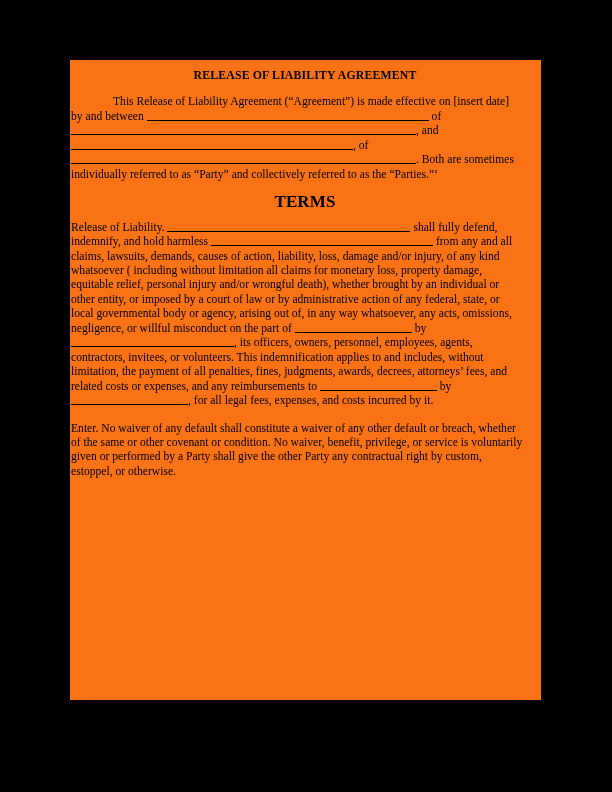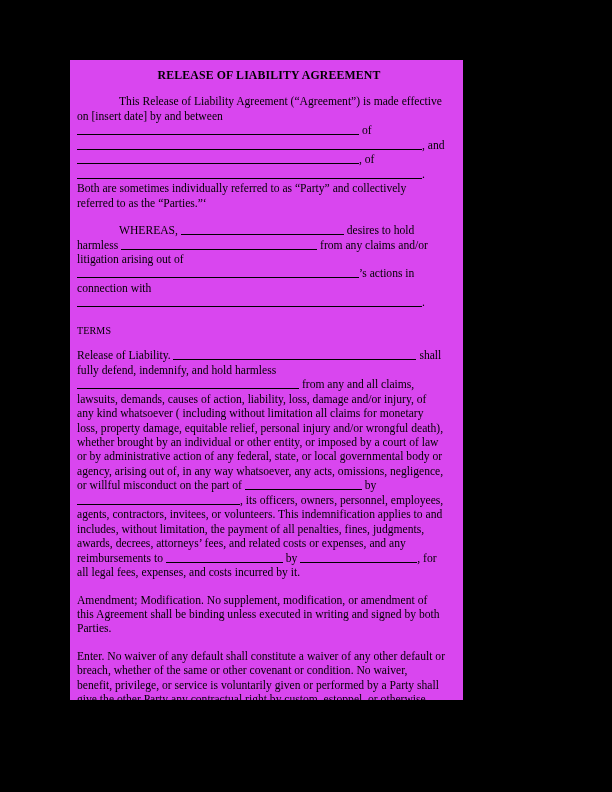--- a/index.html
+++ b/index.html
@@ -10,43 +10,44 @@
     width: 612px;
     height: 792px;
     background: #000000;
     font-family: "Liberation Serif", "DejaVu Serif", serif;
     overflow: hidden;
   }
   .page {
     position: absolute;
     left: 70px;
     top: 60px;
-    width: 393px;
+    width: 471px;
     height: 640px;
-    background: #d946ef;
+    background: #f97316;
     box-sizing: border-box;
-    padding: 8px 2px 0 7px;
+    padding: 8px 2px 0 1px;
     overflow: hidden;
   }
   .doc {
     font-size: 11.6px;
     line-height: 14.45px;
     color: #000000;
     text-align: left;
   }
   .title {
     text-align: center;
     font-weight: bold;
     font-size: 11.8px;
     letter-spacing: 0.15px;
     margin: 0 0 13px 0;
   }
   .section-head {
-    font-weight: normal;
-    font-size: 10px;
+    text-align: center;
+    font-weight: bold;
+    font-size: 17px;
     letter-spacing: 0.15px;
     margin: 12px 0 11px 0;
   }
   p.para {
     margin: 0 16px 13px 0;
   }
   p.para.tight {
     margin-bottom: 0;
   }
   .indent {
@@ -72,26 +73,24 @@
 </head>
 <body>
 
 <div class="page">
   <div class="doc">
 
     <div class="title">RELEASE OF LIABILITY AGREEMENT</div>
 
     <p class="para"><span class="indent"></span><span>This Release of Liability Agreement (“Agreement”) is made effective on [insert date] by and between</span> <span class="bl w-4xl"></span> <span>of</span> <span class="bl w-max"></span><span>,</span> <span>and</span> <span class="bl w-4xl"></span><span>, of</span> <span class="bl w-max"></span><span>.</span> <span>Both are sometimes individually referred to as “Party” and collectively referred to as the</span> <span>“Parties.”‘</span></p>
 
-    <p class="para"><span class="indent"></span><span>WHEREAS,</span> <span class="bl w-lg"></span> <span>desires to hold harmless</span> <span class="bl w-xl"></span> <span>from any claims and/or litigation arising out of</span> <span class="bl w-4xl"></span><span>’s actions in connection with</span> <span class="bl w-max"></span><span>.</span></p>
 
 
     <div class="section-head">TERMS</div>
 
     <p class="para"><span>Release of Liability.</span> <span class="bl w-3xl"></span> <span>shall fully defend, indemnify, and hold harmless</span> <span class="bl w-2xl"></span> <span>from any and all claims, lawsuits, demands, causes of action, liability, loss, damage and/or injury, of any kind whatsoever ( including without limitation all claims for monetary loss, property damage, equitable relief, personal injury and/or wrongful death), whether brought by an individual or other entity, or imposed by a court of law or by administrative action of any federal, state, or local governmental body or agency, arising out of, in any way whatsoever, any acts, omissions, negligence, or willful misconduct on the part of</span> <span class="bl w-sm"></span> <span>by</span> <span class="bl w-lg"></span><span>, its officers, owners, personnel, employees, agents, contractors, invitees, or volunteers. This indemnification applies to and includes, without limitation, the payment of all penalties, fines, judgments, awards, decrees, attorneys’ fees, and related costs or expenses, and any reimbursements to</span> <span class="bl w-sm"></span> <span>by</span> <span class="bl w-sm"></span><span>, for all legal fees, expenses, and costs incurred by it.</span></p>
 
 
-    <p class="para"><span>Amendment; Modification.</span> <span>No supplement, modification, or amendment of this Agreement shall be binding unless executed in writing and signed by both Parties.</span></p>
 
     <p class="para tight"><span>Enter.</span> <span>No waiver of any default shall constitute a waiver of any other default or breach, whether of the same or other covenant or condition. No waiver, benefit, privilege, or service is voluntarily given or performed by a Party shall give the other Party any contractual right by custom, estoppel, or otherwise.</span></p>
 
   </div>
 </div>
 
 </body></html>

